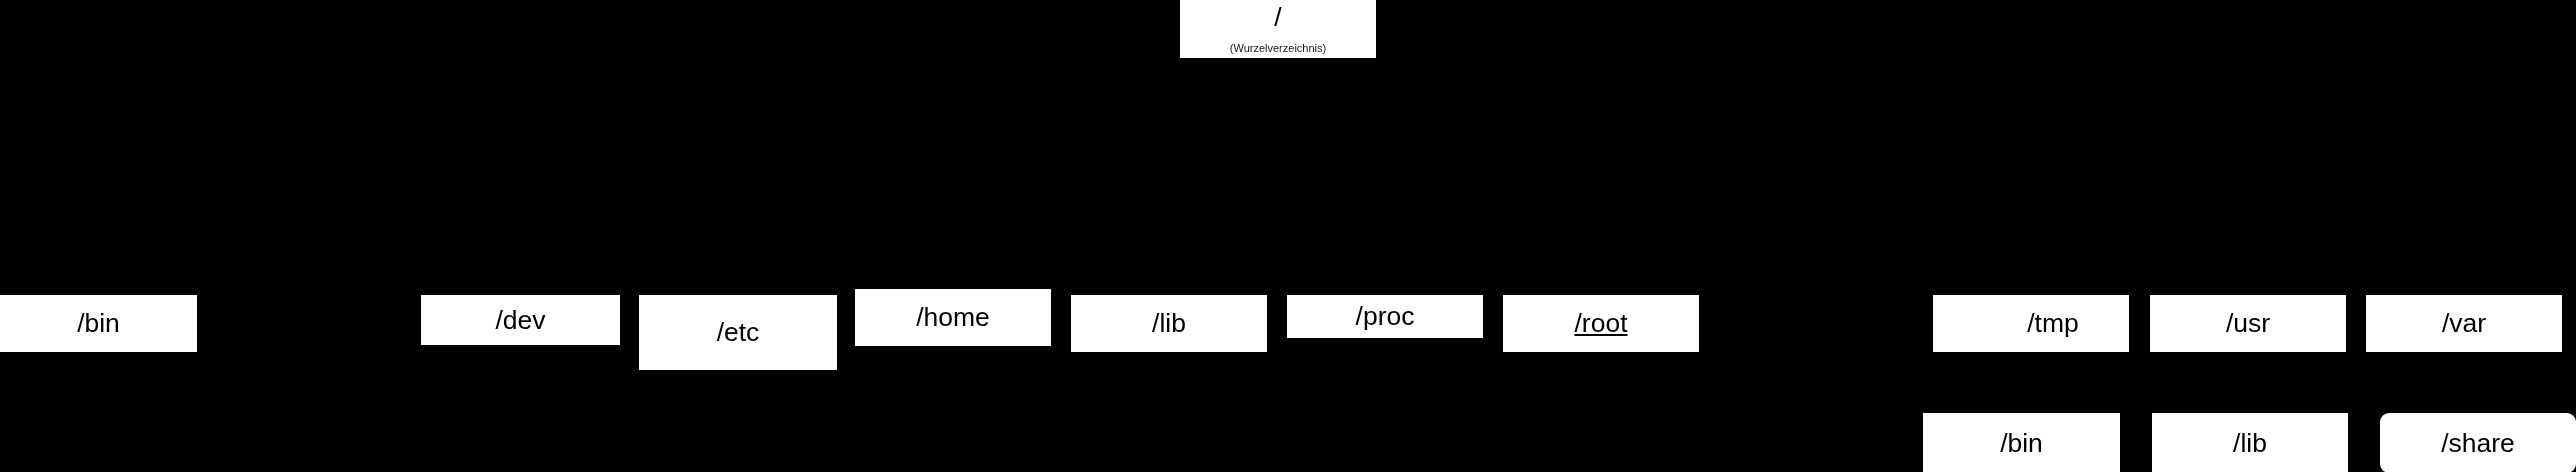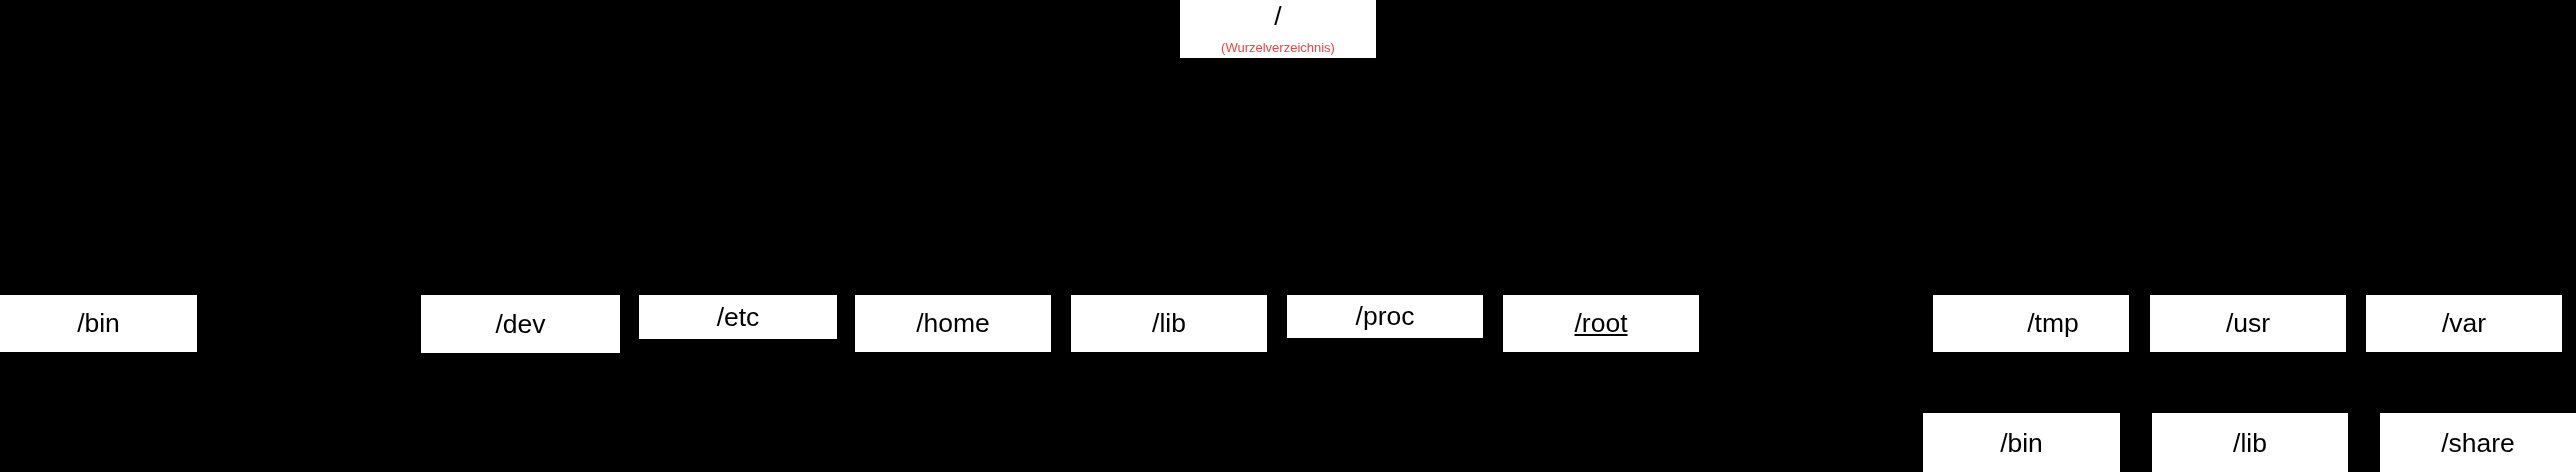--- a/index.html
+++ b/index.html
@@ -26,46 +26,46 @@
     justify-content: center;
     text-align: center;
     line-height: 1.15;
   }
   .node .label {
     font-size: 26.5px;
     color: #000000;
     white-space: nowrap;
   }
   .node .sublabel {
-    font-size: 13px;
-    color: #ef4444;
+    font-size: 11px;
+    color: #0f172a;
     white-space: nowrap;
     margin-top: 10px;
   }
 </style>
 </head>
 <body>
 
 <div id="canvas">
 
   <div class="node" id="root-node" style="left:1180px; top:-1px; width:196px; height:59px;">
     <span class="label">/</span>
     <span class="sublabel">(Wurzelverzeichnis)</span>
   </div>
 
   <div class="node" style="left:0px; top:295px; width:197px; height:57px;">
     <span class="label">/bin</span>
   </div>
-  <div class="node" style="left:421px; top:295px; width:199px; height:58px;">
+  <div class="node" style="left:421px; top:295px; width:199px; height:50px;">
     <span class="label">/dev</span>
   </div>
-  <div class="node" style="left:639px; top:295px; width:198px; height:44px;">
+  <div class="node" style="left:639px; top:295px; width:198px; height:75px;">
     <span class="label">/etc</span>
   </div>
-  <div class="node" style="left:855px; top:295px; width:196px; height:57px;text-align:center;">
+  <div class="node" style="left:855px; top:289px; width:196px; height:57px;text-align:center;">
     <span class="label">/home</span>
   </div>
   <div class="node" style="left:1071px; top:295px; width:196px; height:57px;">
     <span class="label">/lib</span>
   </div>
   <div class="node" style="left:1287px; top:295px; width:196px; height:43px;">
     <span class="label">/proc</span>
   </div>
   <div class="node" style="left:1503px; top:295px; width:196px; height:57px;text-decoration:underline;">
     <span class="label">/root</span>
@@ -79,18 +79,18 @@
   <div class="node" style="left:2366px; top:295px; width:196px; height:57px;">
     <span class="label">/var</span>
   </div>
 
   <div class="node" style="left:1923px; top:413px; width:197px; height:60px;">
     <span class="label">/bin</span>
   </div>
   <div class="node" style="left:2152px; top:413px; width:196px; height:60px;">
     <span class="label">/lib</span>
   </div>
-  <div class="node" style="left:2380px; top:413px; width:196px; height:60px;">
+  <div class="node" style="left:2380px; top:413px; width:196px; height:60px;border-radius:9px;">
     <span class="label">/share</span>
   </div>
 
 </div>
 
 
 </body></html>

